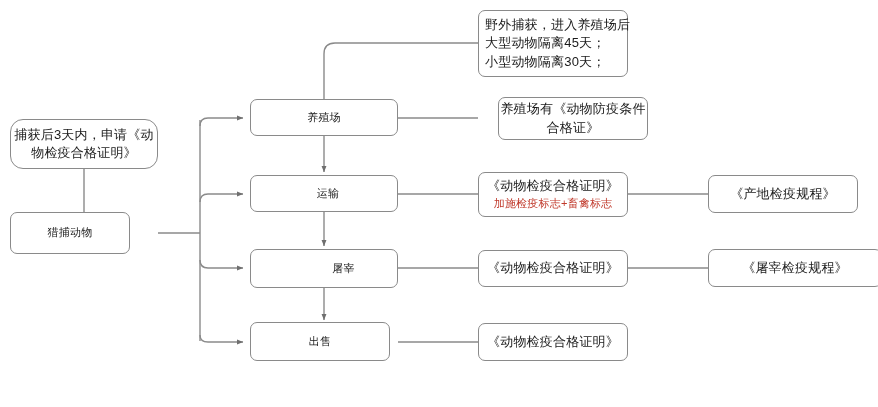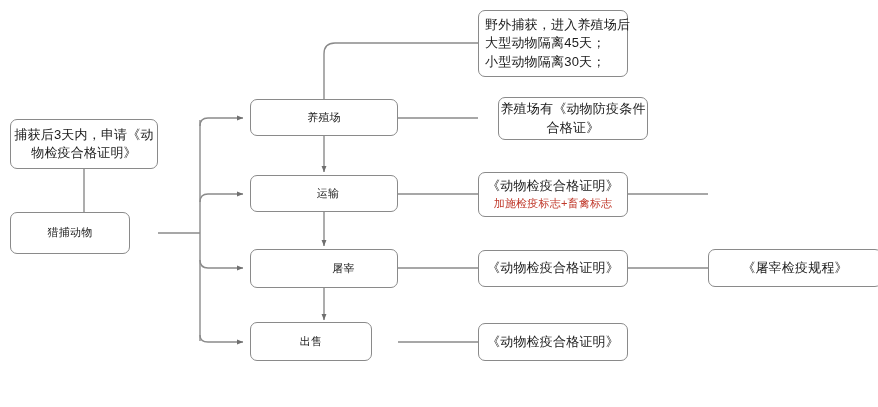--- a/index.html
+++ b/index.html
@@ -102,42 +102,42 @@
       <path d="M398,268 L478,268"></path>
 
       <path d="M398,342 L478,342"></path>
 
       <path d="M628,194 L708,194"></path>
 
       <path d="M628,268 L708,268"></path>
     </g>
   </svg>
 
-  <div class="node note" style="left:10px; top:119px; width:148px; height:50px;">
+  <div class="node note" style="left:10px; top:119px; width:148px; height:50px;border-radius:13px;">
     <span class="line">捕获后3天内，申请《动</span>
     <span class="line">物检疫合格证明》</span>
   </div>
 
   <div class="node stage" style="left:10px; top:212px; width:120px; height:42px;">
     <span class="line">猎捕动物</span>
   </div>
 
   <div class="node stage" style="left:250px; top:99px; width:148px; height:37px;">
     <span class="line">养殖场</span>
   </div>
 
   <div class="node stage" style="left:250px; top:175px; width:148px; height:37px;padding-left:8px;">
     <span class="line">运输</span>
   </div>
 
   <div class="node stage" style="left:250px; top:249px; width:148px; height:39px;padding-left:39px;">
     <span class="line">屠宰</span>
   </div>
 
-  <div class="node stage" style="left:250px; top:322px; width:122px; height:39px;">
+  <div class="node stage" style="left:250px; top:322px; width:140px; height:39px;">
     <span class="line">出售</span>
   </div>
 
   <div class="node note" style="left:478px; top:10px; width:150px; height:67px; align-items:flex-start;">
     <span class="line l-left">野外捕获，进入养殖场后</span>
     <span class="line l-left">大型动物隔离45天；</span>
     <span class="line l-left">小型动物隔离30天；</span>
   </div>
 
   <div class="node note" style="left:478px; top:97px; width:150px; height:43px;margin-left:20px;">
@@ -151,18 +151,21 @@
   </div>
 
   <div class="node note" style="left:478px; top:250px; width:150px; height:37px;">
     <span class="line">《动物检疫合格证明》</span>
   </div>
 
   <div class="node note" style="left:478px; top:323px; width:150px; height:38px;">
     <span class="line">《动物检疫合格证明》</span>
   </div>
 
+  <div class="node note" style="left:708px; top:175px; width:150px; height:38px;">
+    <span class="line">《产地检疫规程》</span>
+  </div>
 
   <div class="node note" style="left:708px; top:249px; width:174px; height:38px;">
     <span class="line">《屠宰检疫规程》</span>
   </div>
 
 </div>
 
 </body></html>

